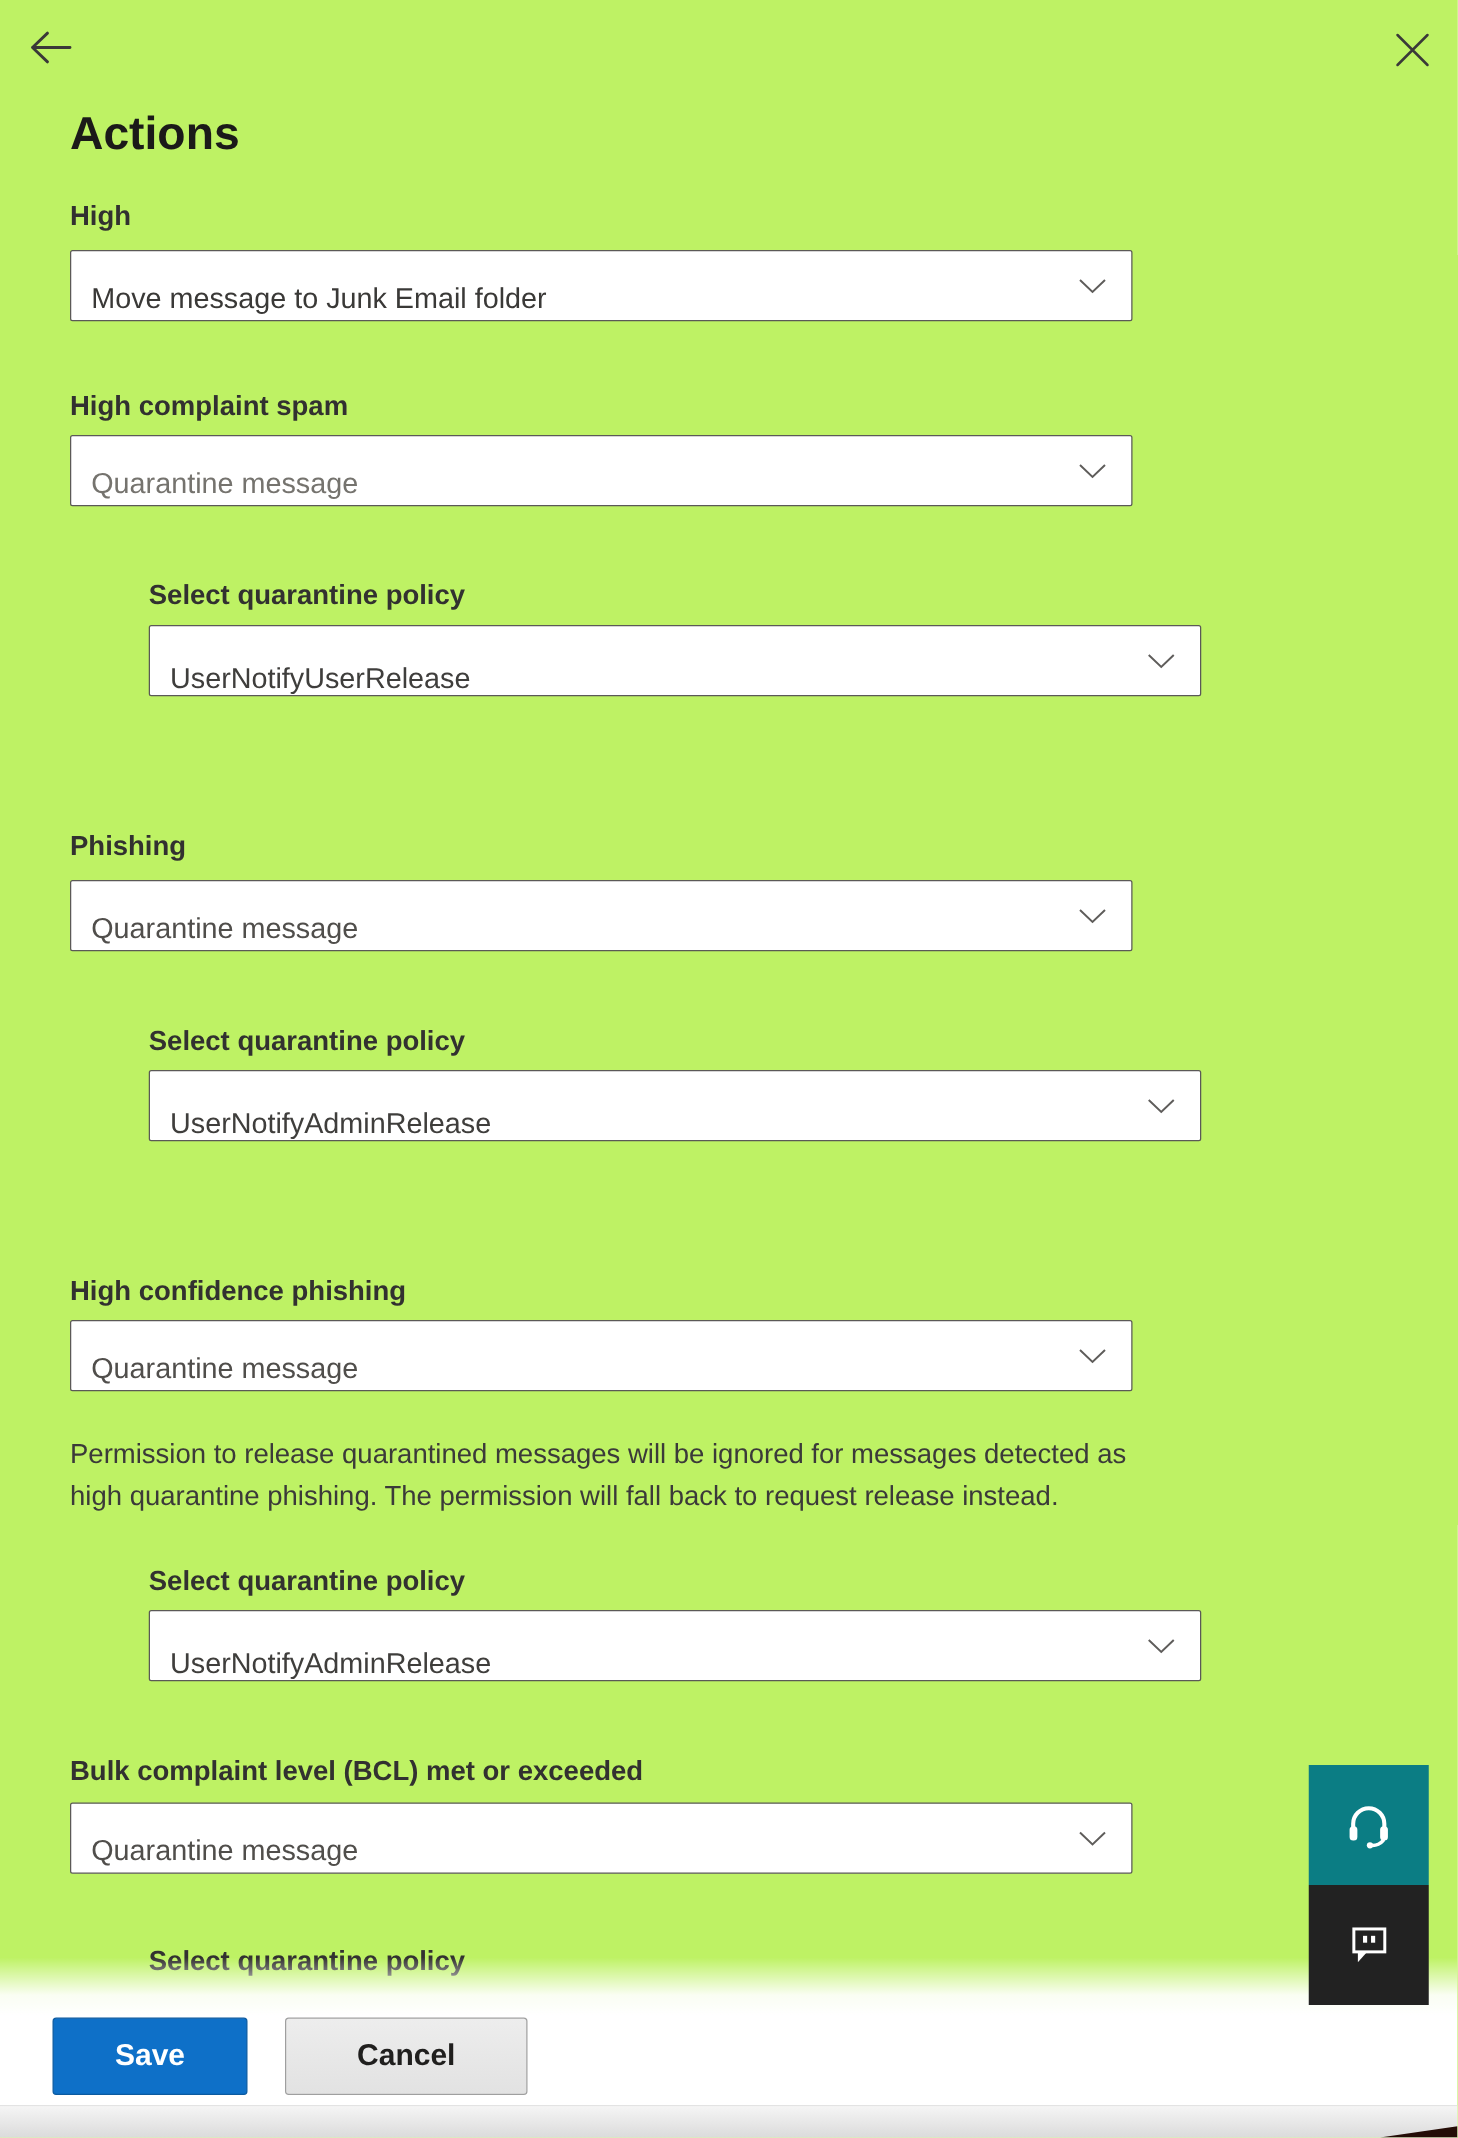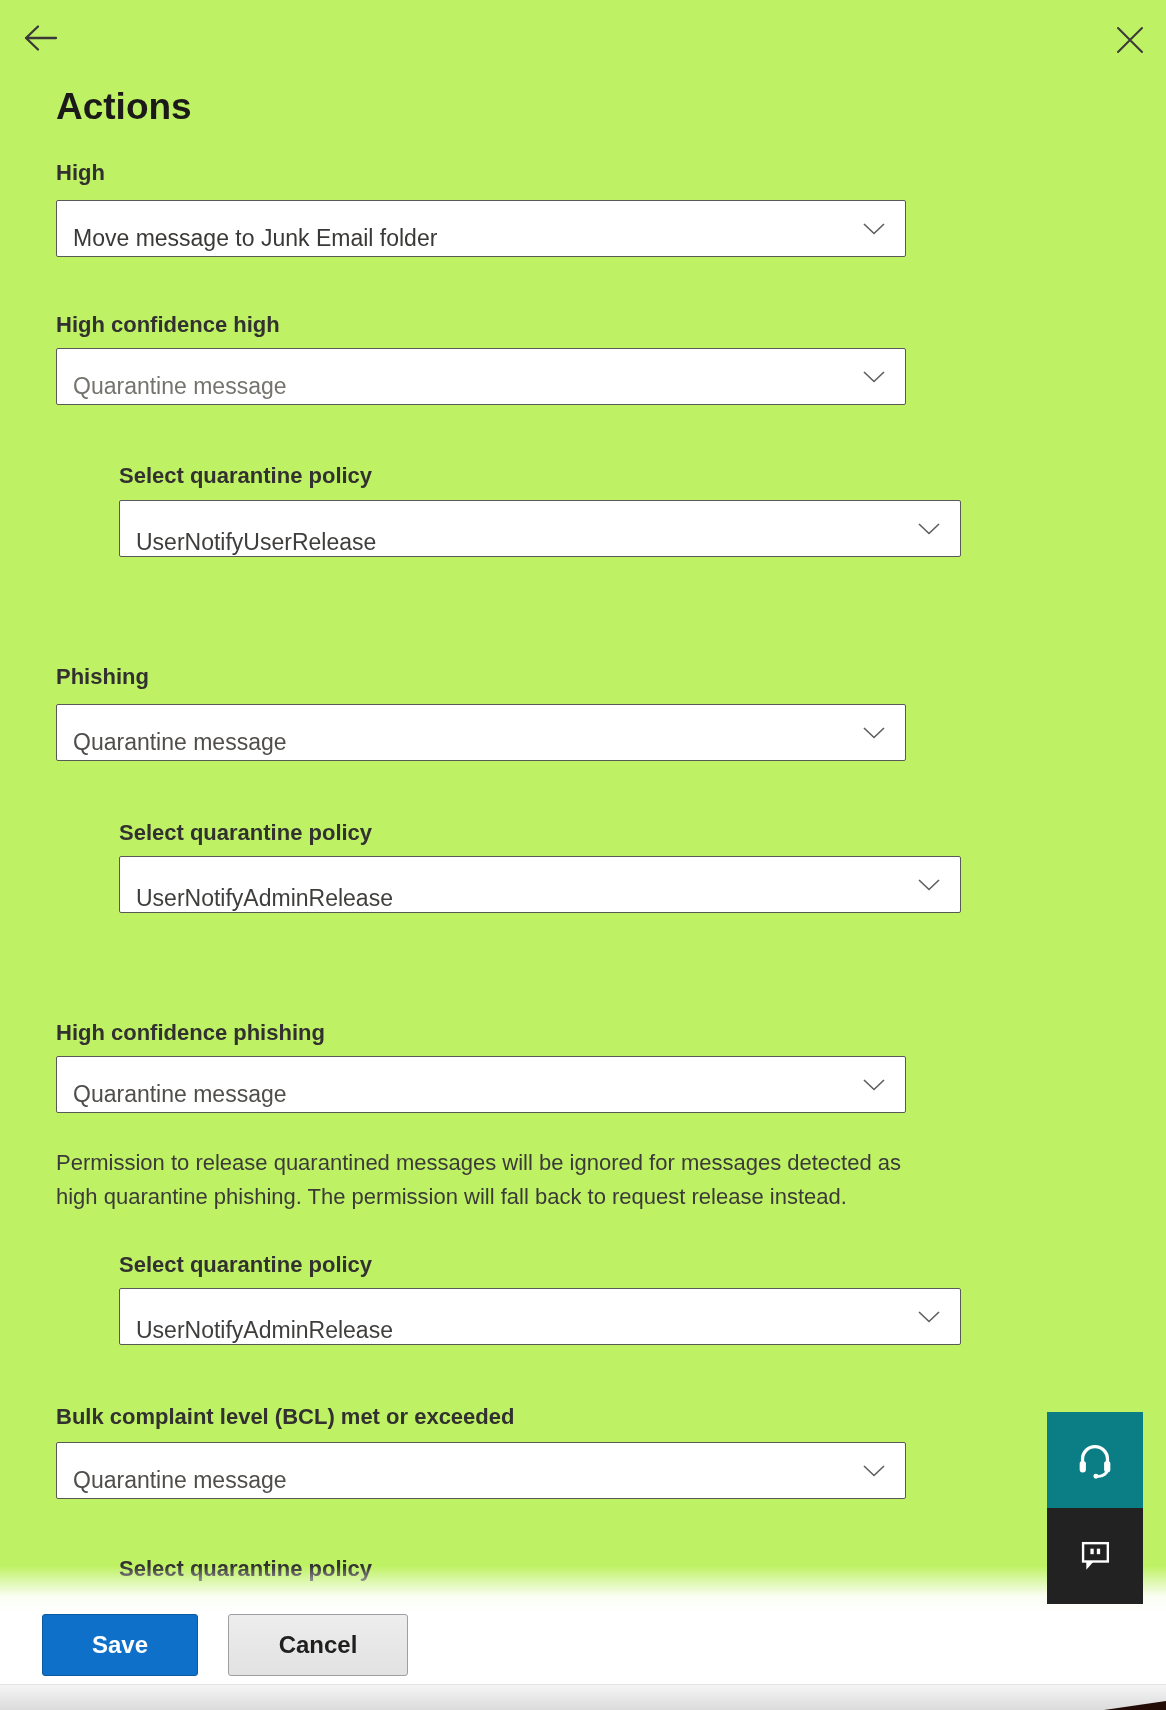--- a/index.html
+++ b/index.html
@@ -68,21 +68,21 @@
     font-family:"Liberation Sans","DejaVu Sans",sans-serif;
     font-size:24px;font-weight:600;
     border-radius:3px;cursor:pointer;z-index:10;
     box-sizing:border-box;
   }
   #save-button{
     left:42px;width:156px;
     background:#0e70c8;border:1px solid #0b5aa0;color:#ffffff;
   }
   #cancel-button{
-    left:228px;width:180px;
+    left:228px;width:194px;
     background:linear-gradient(#ededed,#e2e2e2);
     border:1px solid #9f9f9f;color:#201f1e;
   }
   .float-btn{
     position:absolute;left:1047px;width:96px;height:96px;
     display:flex;align-items:center;justify-content:center;
     border:none;padding:0;cursor:pointer;z-index:10;
   }
   #help-button{top:1412px;background:#0b7d84;}
   #feedback-button{top:1508px;background:#222222;}
@@ -119,21 +119,21 @@
   <div id="page-title">Actions</div>
 
   <div class="flabel" style="top:160px">High</div>
   <div class="dropdown" style="top:200px">
     <span class="dval">Move message to Junk Email folder</span>
     <svg class="chev" width="22" height="12" viewBox="0 0 22 12">
       <polyline points="1,1 11,10.5 21,1" stroke="#5f5d5b" stroke-width="1.6" fill="none"></polyline>
     </svg>
   </div>
 
-  <div class="flabel" style="top:312px">High confidence high</div>
+  <div class="flabel" style="top:312px">High complaint spam</div>
   <div class="dropdown" style="top:348px">
     <span class="dval muted">Quarantine message</span>
     <svg class="chev" width="22" height="12" viewBox="0 0 22 12">
       <polyline points="1,1 11,10.5 21,1" stroke="#5f5d5b" stroke-width="1.6" fill="none"></polyline>
     </svg>
   </div>
 
   <div class="flabel indent" style="top:463px">Select quarantine policy</div>
   <div class="dropdown indent" style="top:500px">
     <span class="dval policy">UserNotifyUserRelease</span>

